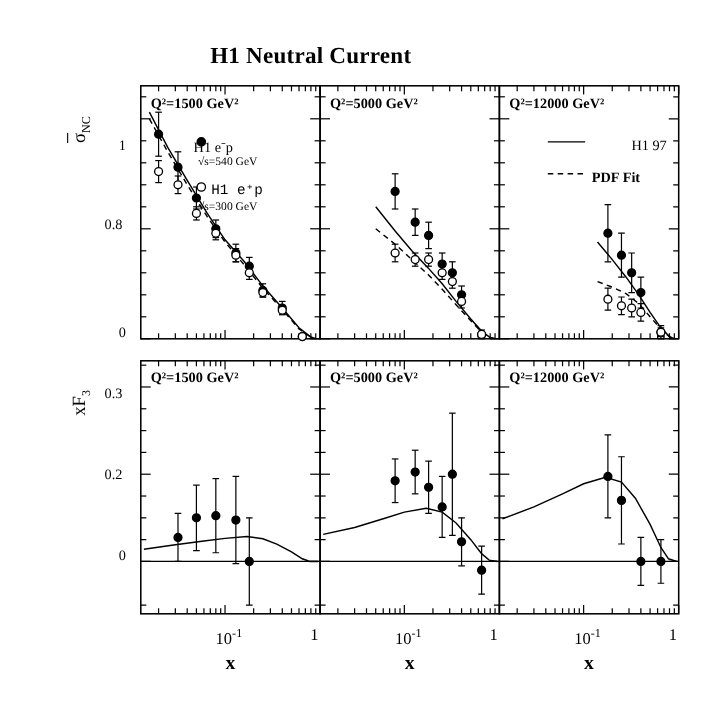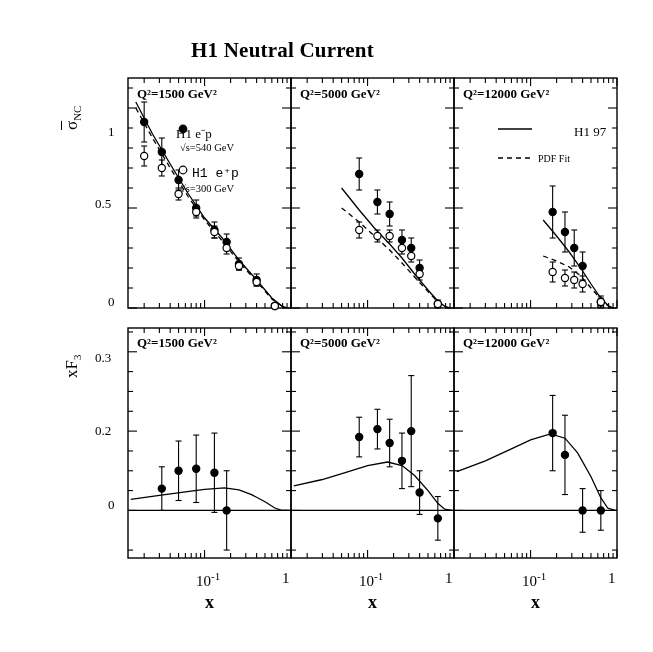--- a/index.html
+++ b/index.html
@@ -42,24 +42,24 @@
   <div class="panel-label" style="left:137px;top:335px;">Q²=1500 GeV²</div>
   <div class="panel-label" style="left:300px;top:335px;">Q²=5000 GeV²</div>
   <div class="panel-label" style="left:463px;top:335px;">Q²=12000 GeV²</div>
 
   <div class="leg" style="left:176px;top:124px;font-size:13px;">H1 e⁻p</div>
   <div class="leg" style="left:180px;top:142px;font-size:10.5px;">√s=540 GeV</div>
   <div class="leg" style="left:192px;top:165px;font-size:13px;font-family:Liberation Mono, monospace;">H1 e⁺p</div>
   <div class="leg" style="left:180px;top:183px;font-size:10.5px;">√s=300 GeV</div>
 
   <div class="leg" style="left:538px;top:124px;font-size:13px;margin-left:36px;">H1 97</div>
-  <div class="leg" style="left:538px;top:153px;font-size:10px;">PDF Fit</div>
+  <div class="leg" style="left:538px;top:153px;font-size:13px;font-weight:bold;">PDF Fit</div>
 
   <div class="tick-lab" style="left:108px;top:124px;">1</div>
-  <div class="tick-lab" style="left:95px;top:196px;">0.5</div>
+  <div class="tick-lab" style="left:95px;top:196px;">0.8</div>
   <div class="tick-lab" style="left:108px;top:294px;">0</div>
 
   <div class="tick-lab" style="left:95px;top:350px;">0.3</div>
   <div class="tick-lab" style="left:95px;top:423px;text-align:center;">0.2</div>
   <div class="tick-lab" style="left:108px;top:497px;">0</div>
 
   <div class="tick-lab" style="left:196px;top:570px;font-size:15px;">
     <span>10</span><sup style="font-size:11px;">-1</sup>
   </div>
   <div class="tick-lab" style="left:282px;top:570px;font-size:15px;">1</div>

